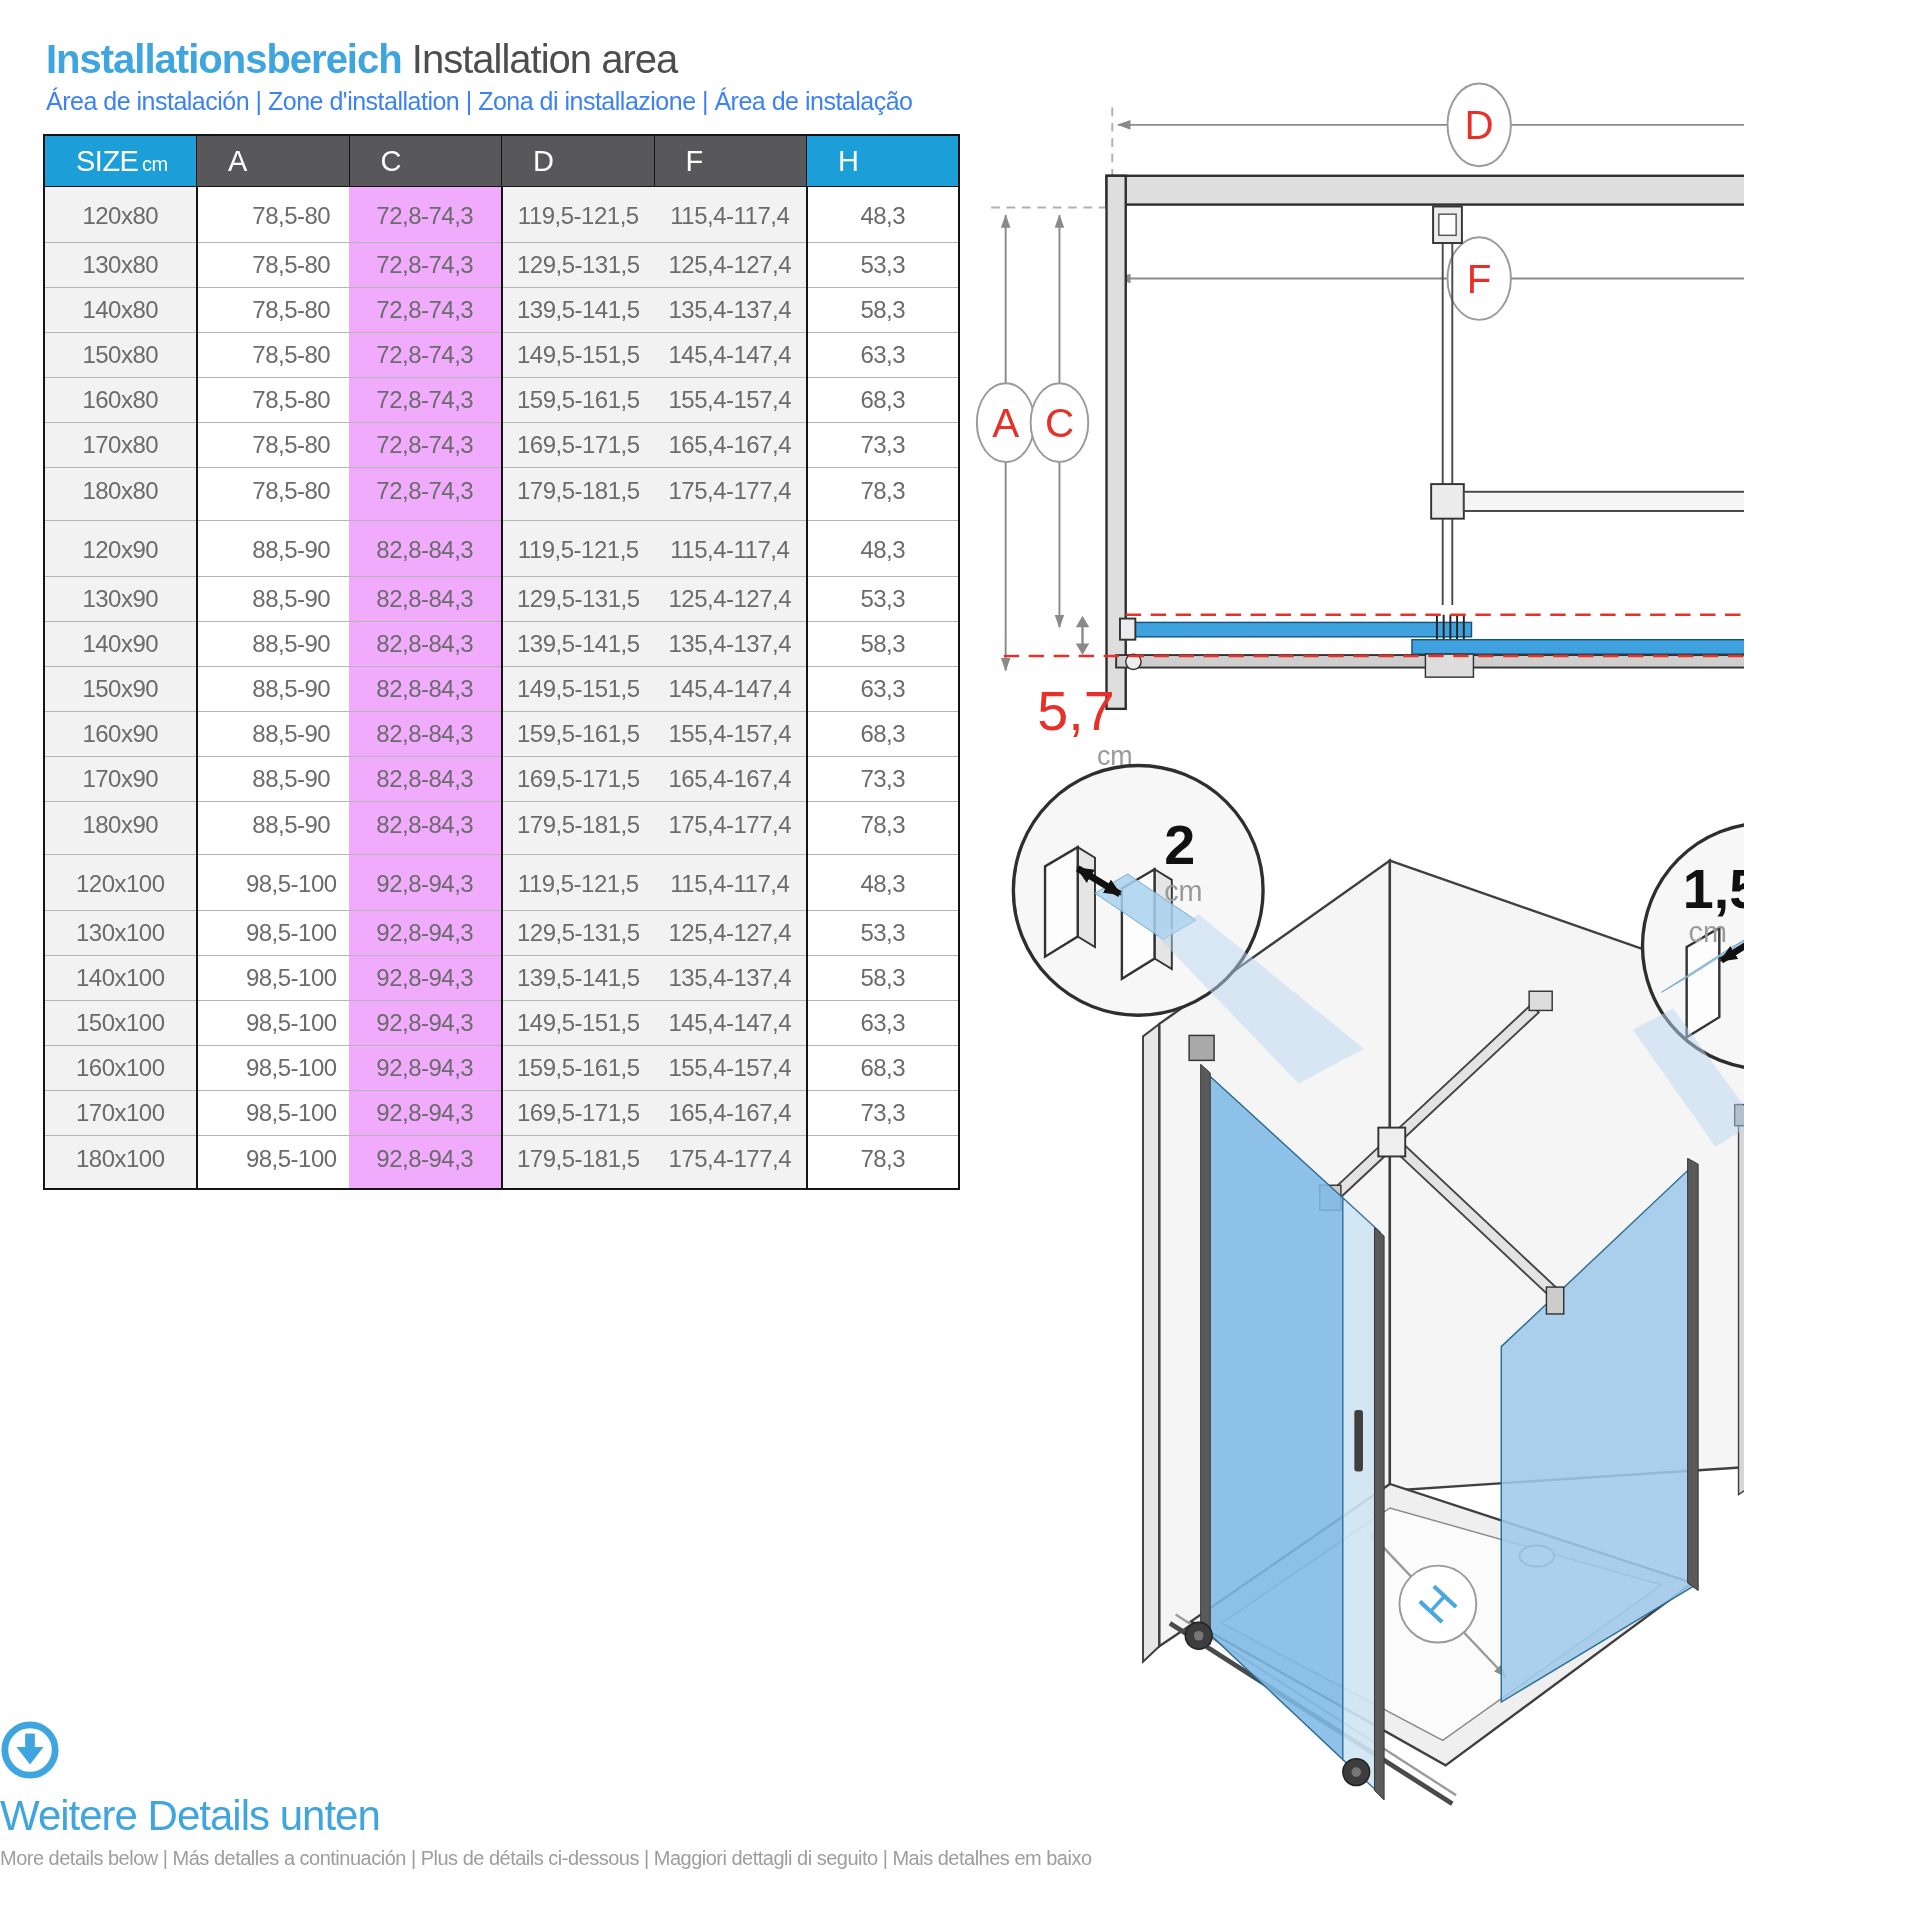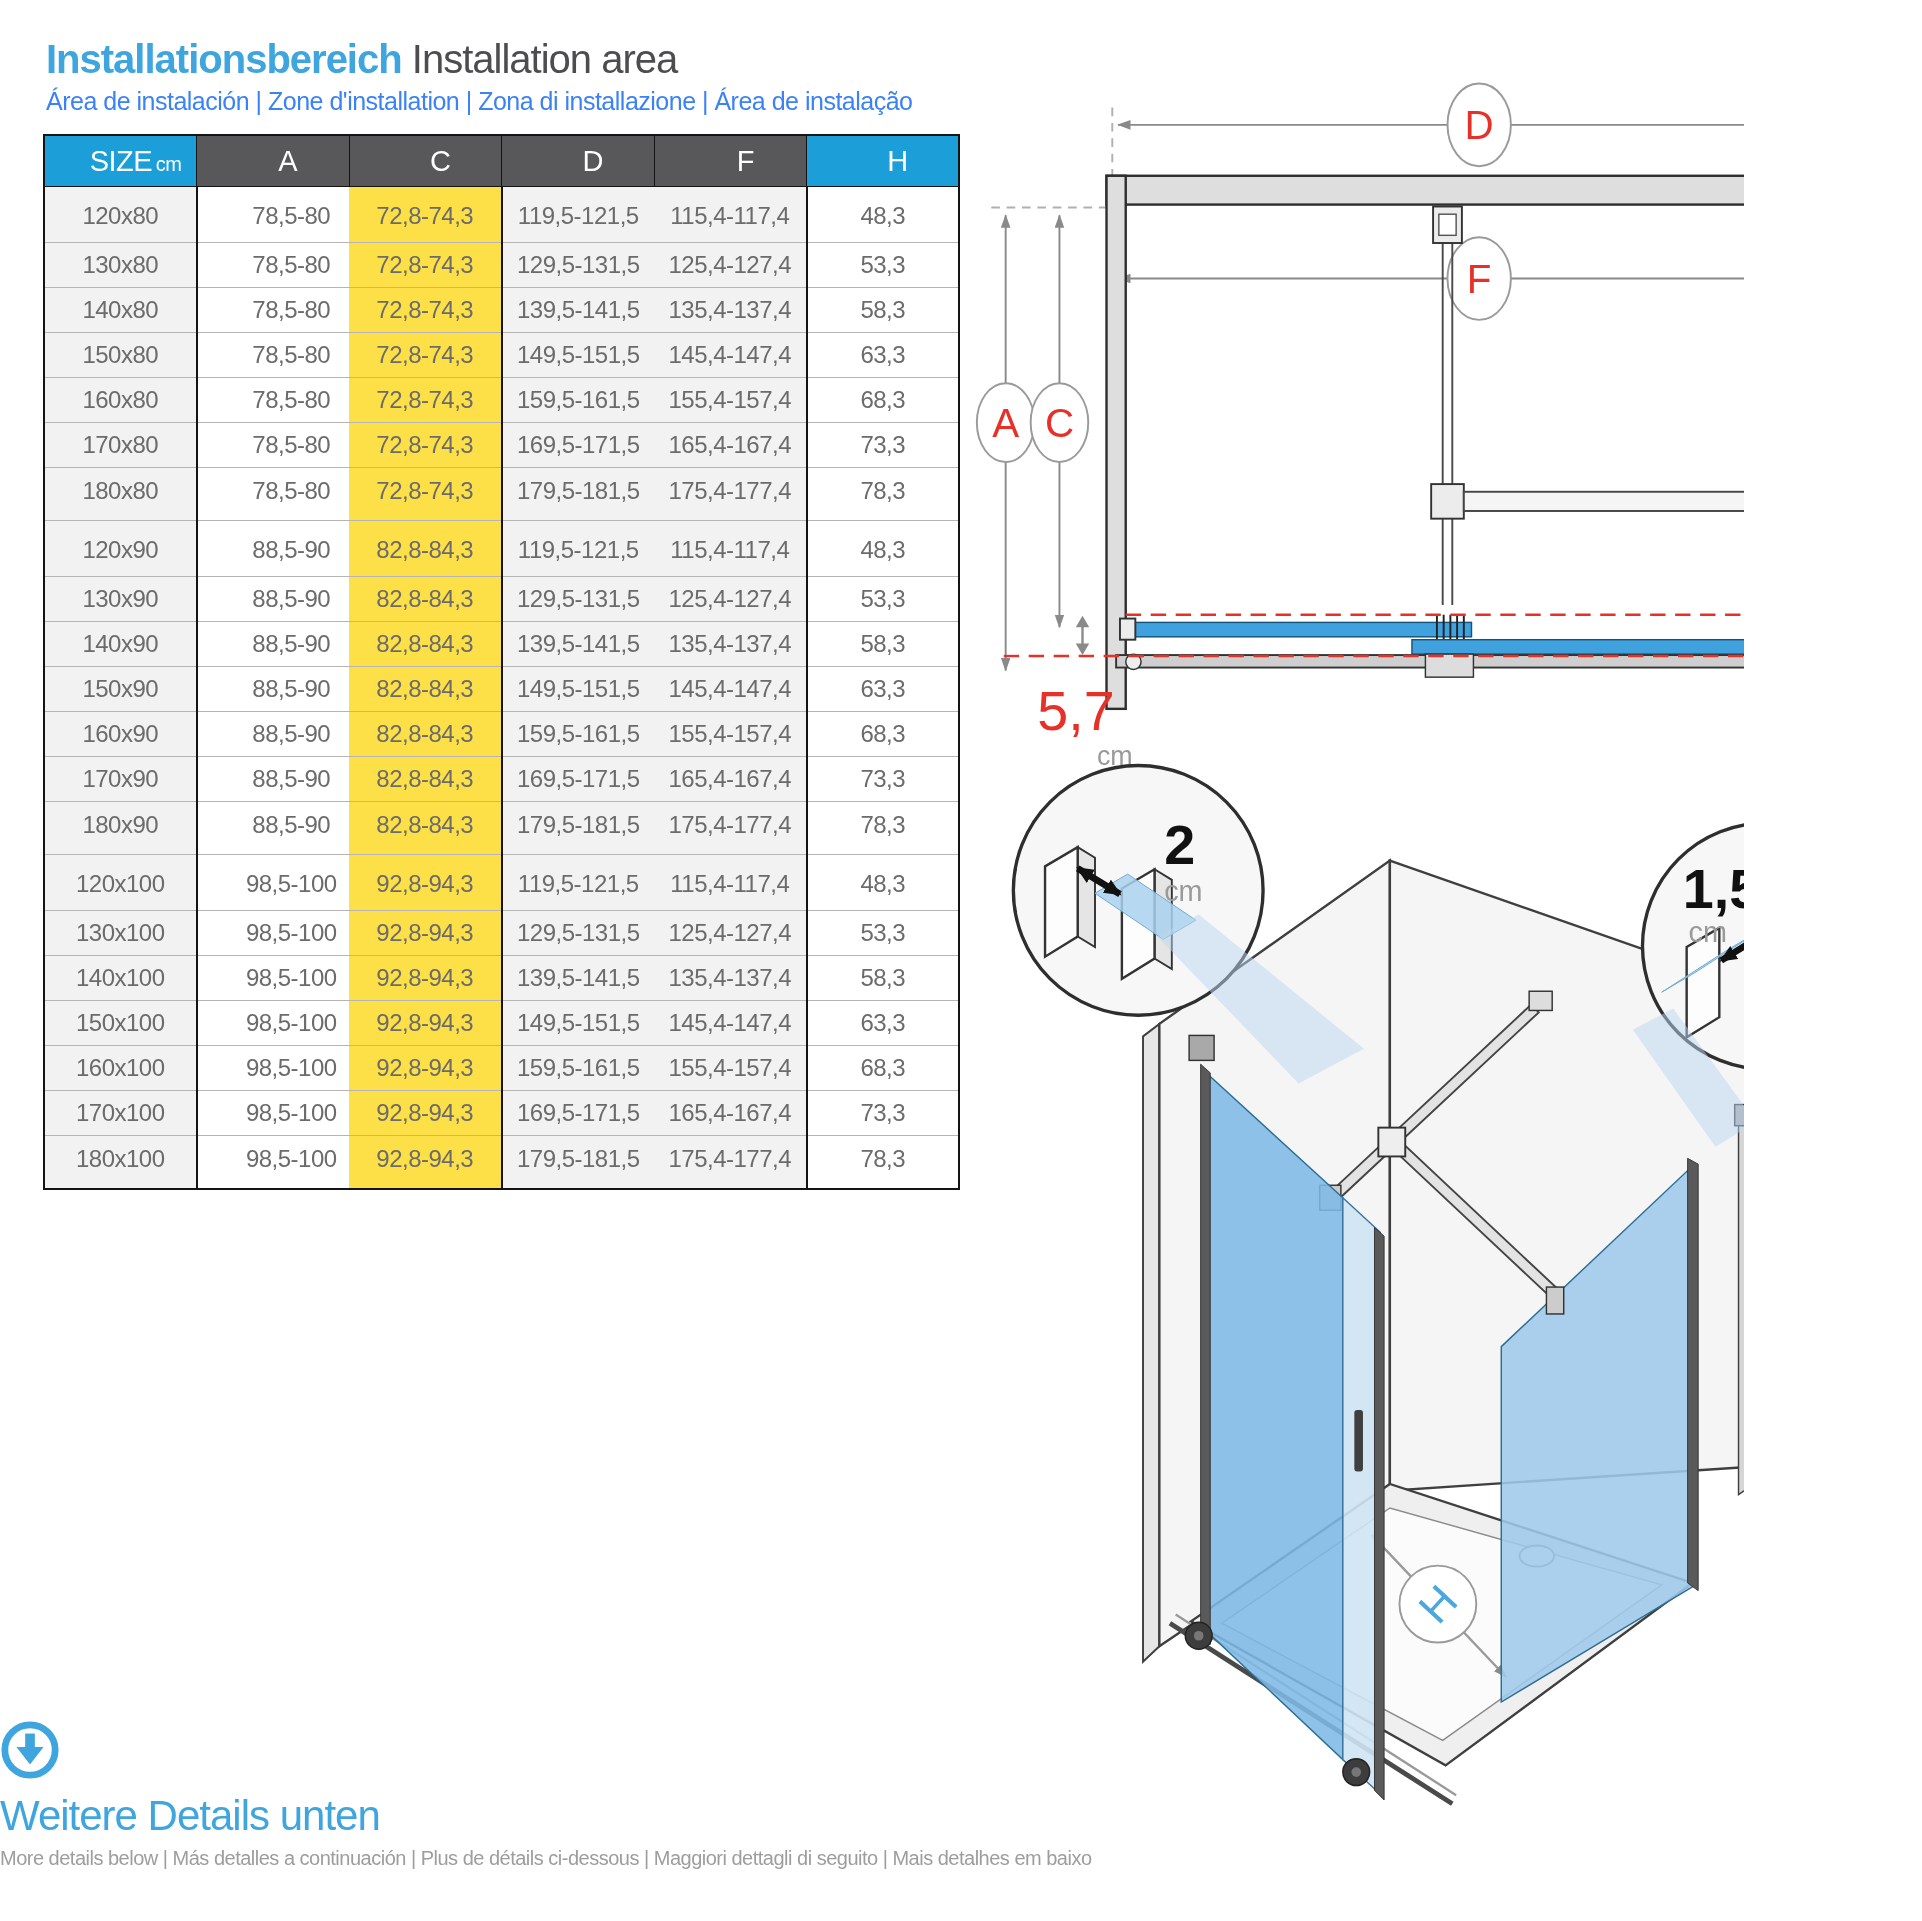--- a/index.html
+++ b/index.html
@@ -8,29 +8,29 @@
   
   #hdr{position:absolute;left:46px;top:37px;}
   #hdr h1{margin:0;font-size:40px;font-weight:700;letter-spacing:-1px;line-height:1.1;}
   #hdr h1 .t-de{color:#3fa5df;}
   #hdr h1 .t-en{color:#4d4d4f;font-weight:400;}
   #hdr .subtitle{margin-top:5.8px;font-size:25px;color:#3b82f6;letter-spacing:-0.5px;}
   
   #spec-table{position:absolute;left:43px;top:134px;border-collapse:collapse;table-layout:fixed;
               width:917px;border:2.9px solid #141414;}
   #spec-table th{height:48px;color:#fff;font-size:29px;font-weight:400;border:1.9px solid #141414;
-                 text-align:center;letter-spacing:-0.5px;padding-left:31px;}
+                 text-align:left;letter-spacing:-0.5px;padding-left:31px;}
   #spec-table th .hu{font-size:20px;}
   th.hd-blue{background:#1c9ed9;}
   th.hd-gray{background:#58585a;}
   #spec-table td{height:42px;text-align:center;font-size:24px;color:#6b6b6b;
                  border-top:1px solid #b5b5b5;letter-spacing:-0.5px;}
   td.c-size{background:#f2f2f2;color:#333;border-right:2.9px solid #141414;width:159px;}
   td.c-a{background:#fff;width:154px;padding-left:37px;}
-  td.c-c{background:#fde047;border-right:2.9px solid #141414;width:151px;}
+  td.c-c{background:#f0abfc;border-right:2.9px solid #141414;width:151px;}
   td.c-d{background:#f2f2f2;width:153px;}
   td.c-f{background:#f2f2f2;border-right:2.9px solid #141414;width:151px;}
   td.c-h{background:#fff;width:151px;}
   tbody+tbody tr:first-child td{border-top:2.9px solid #141414;}
   tr.gfirst td{height:75px;vertical-align:bottom;padding-bottom:11.5px;}
   tr.glast td{height:61px;vertical-align:top;padding-top:9.6px;}
   
   #diagrams{position:absolute;left:0;top:0;width:1922px;height:1921px;}
   #diagrams text{font-family:"Liberation Sans",sans-serif;}
   .dimline{stroke:#8a8a8a;stroke-width:2;fill:none;}

